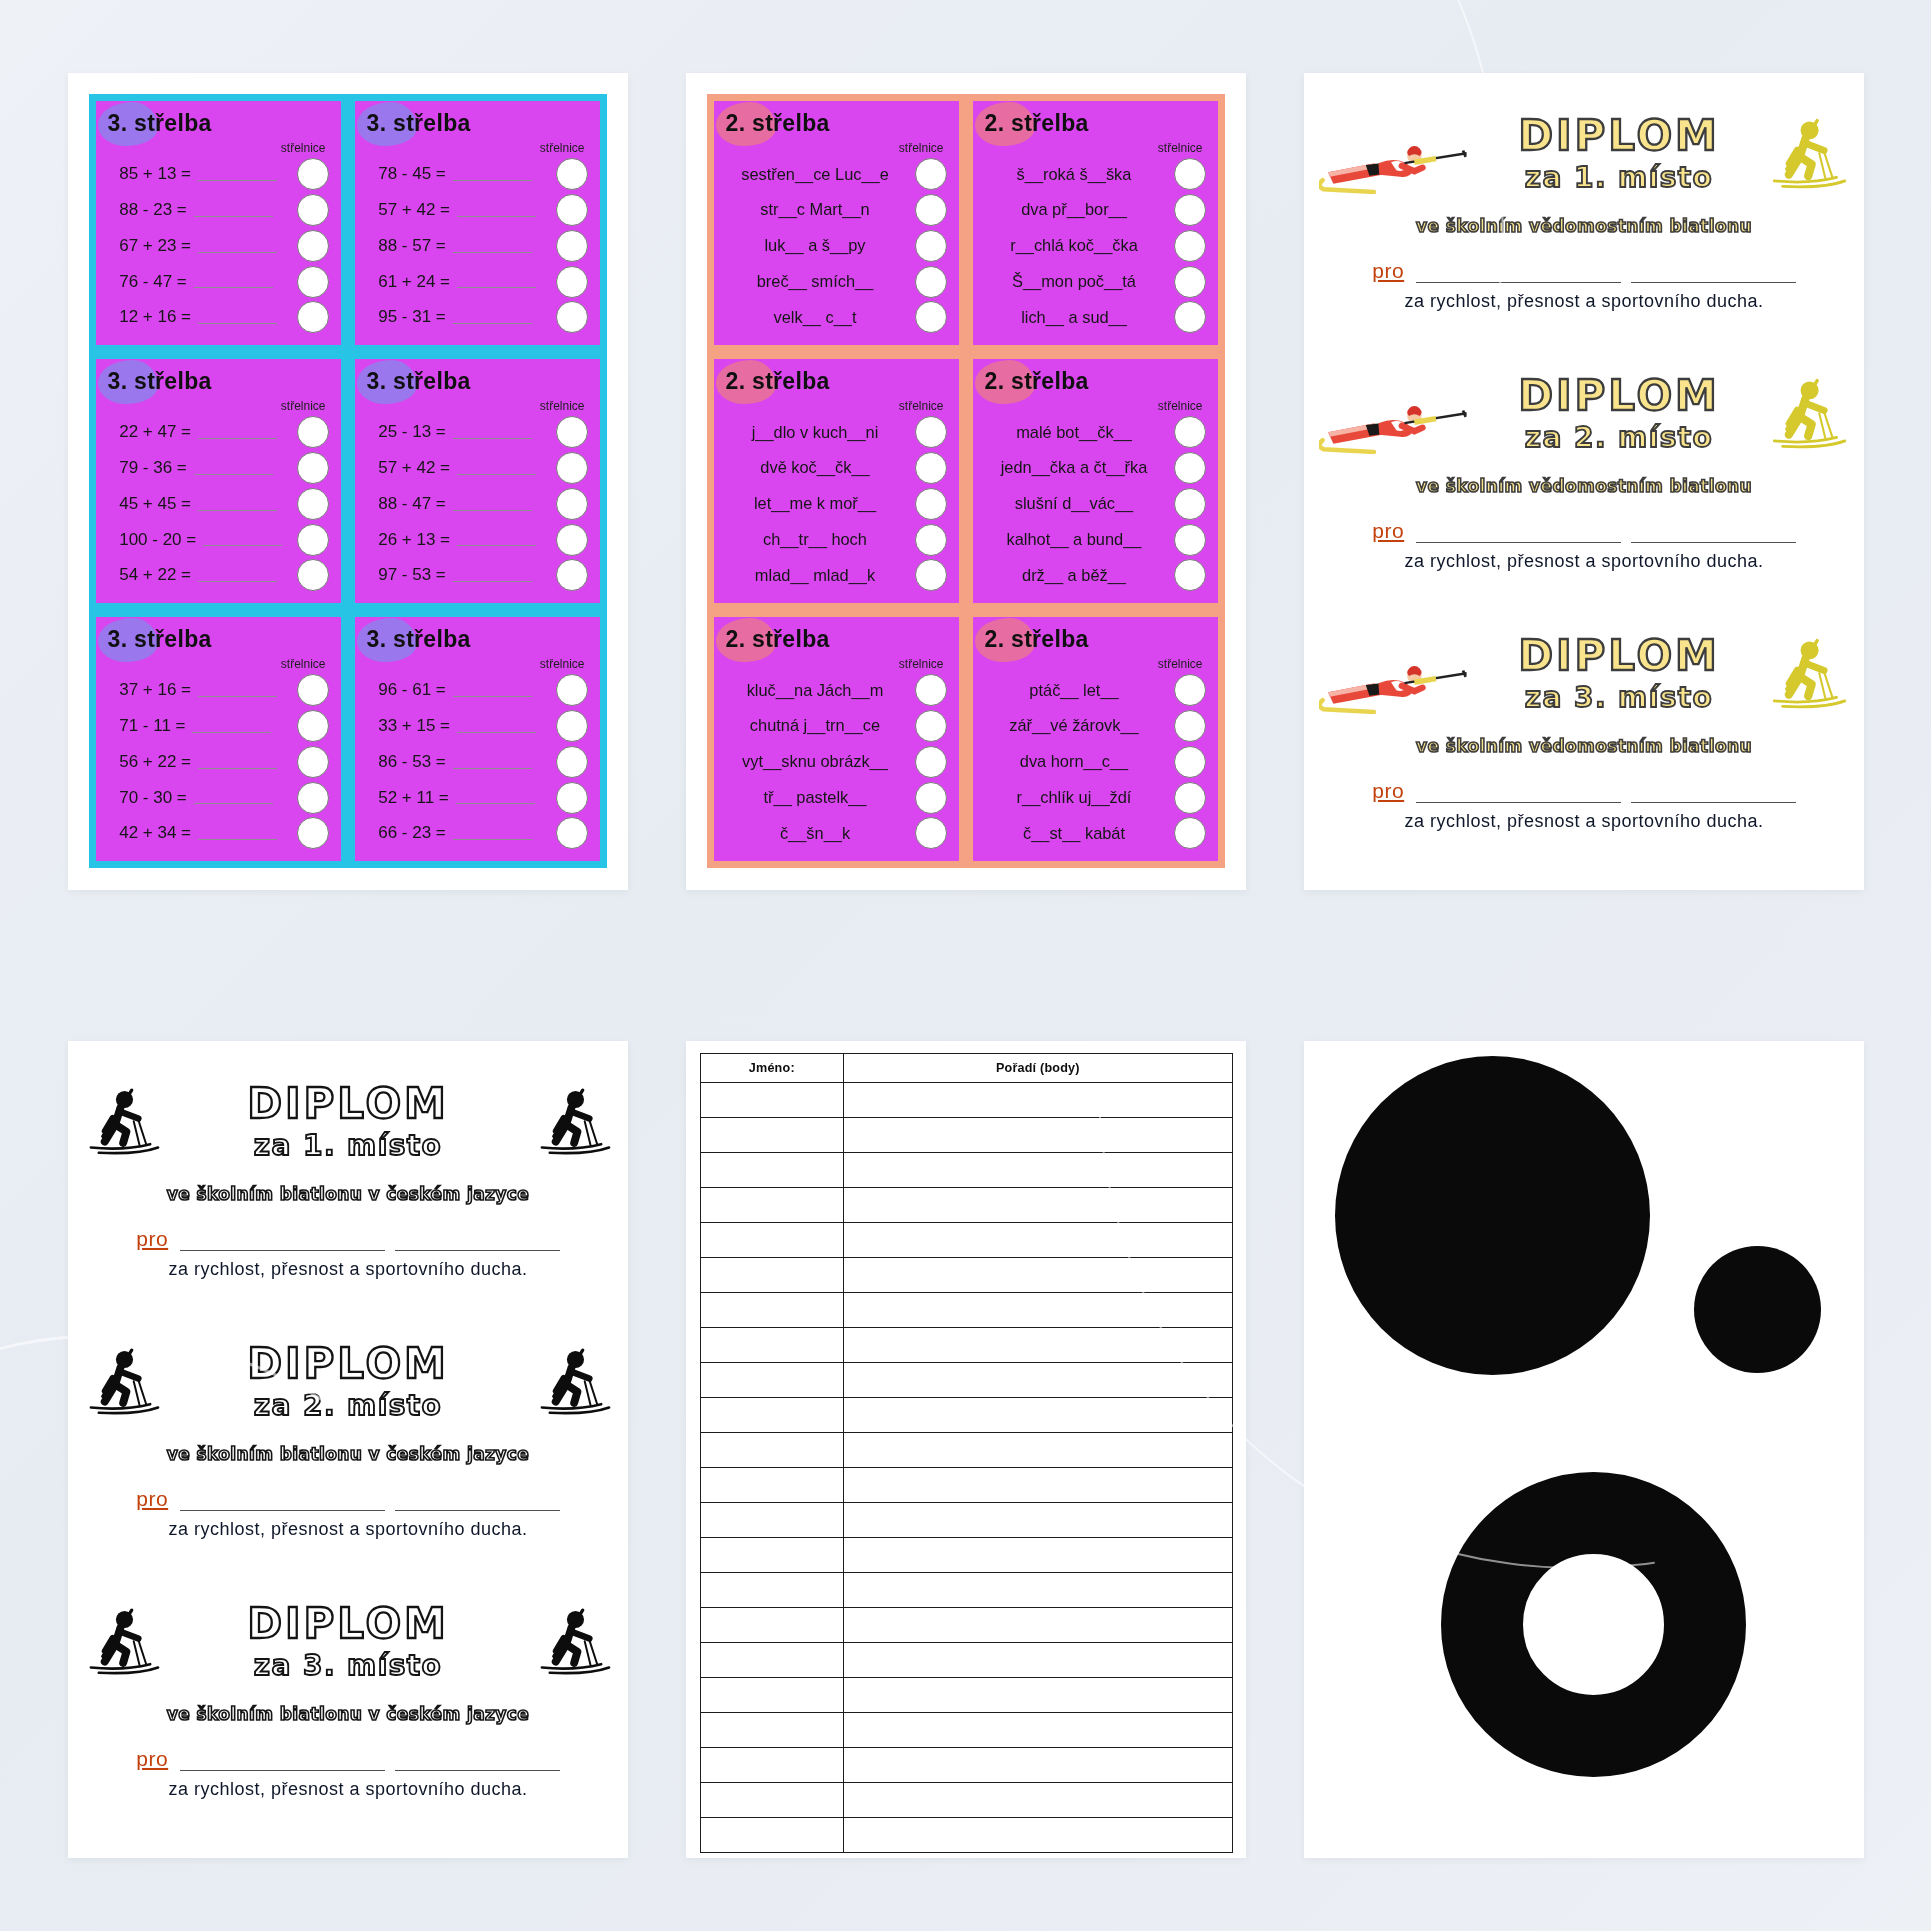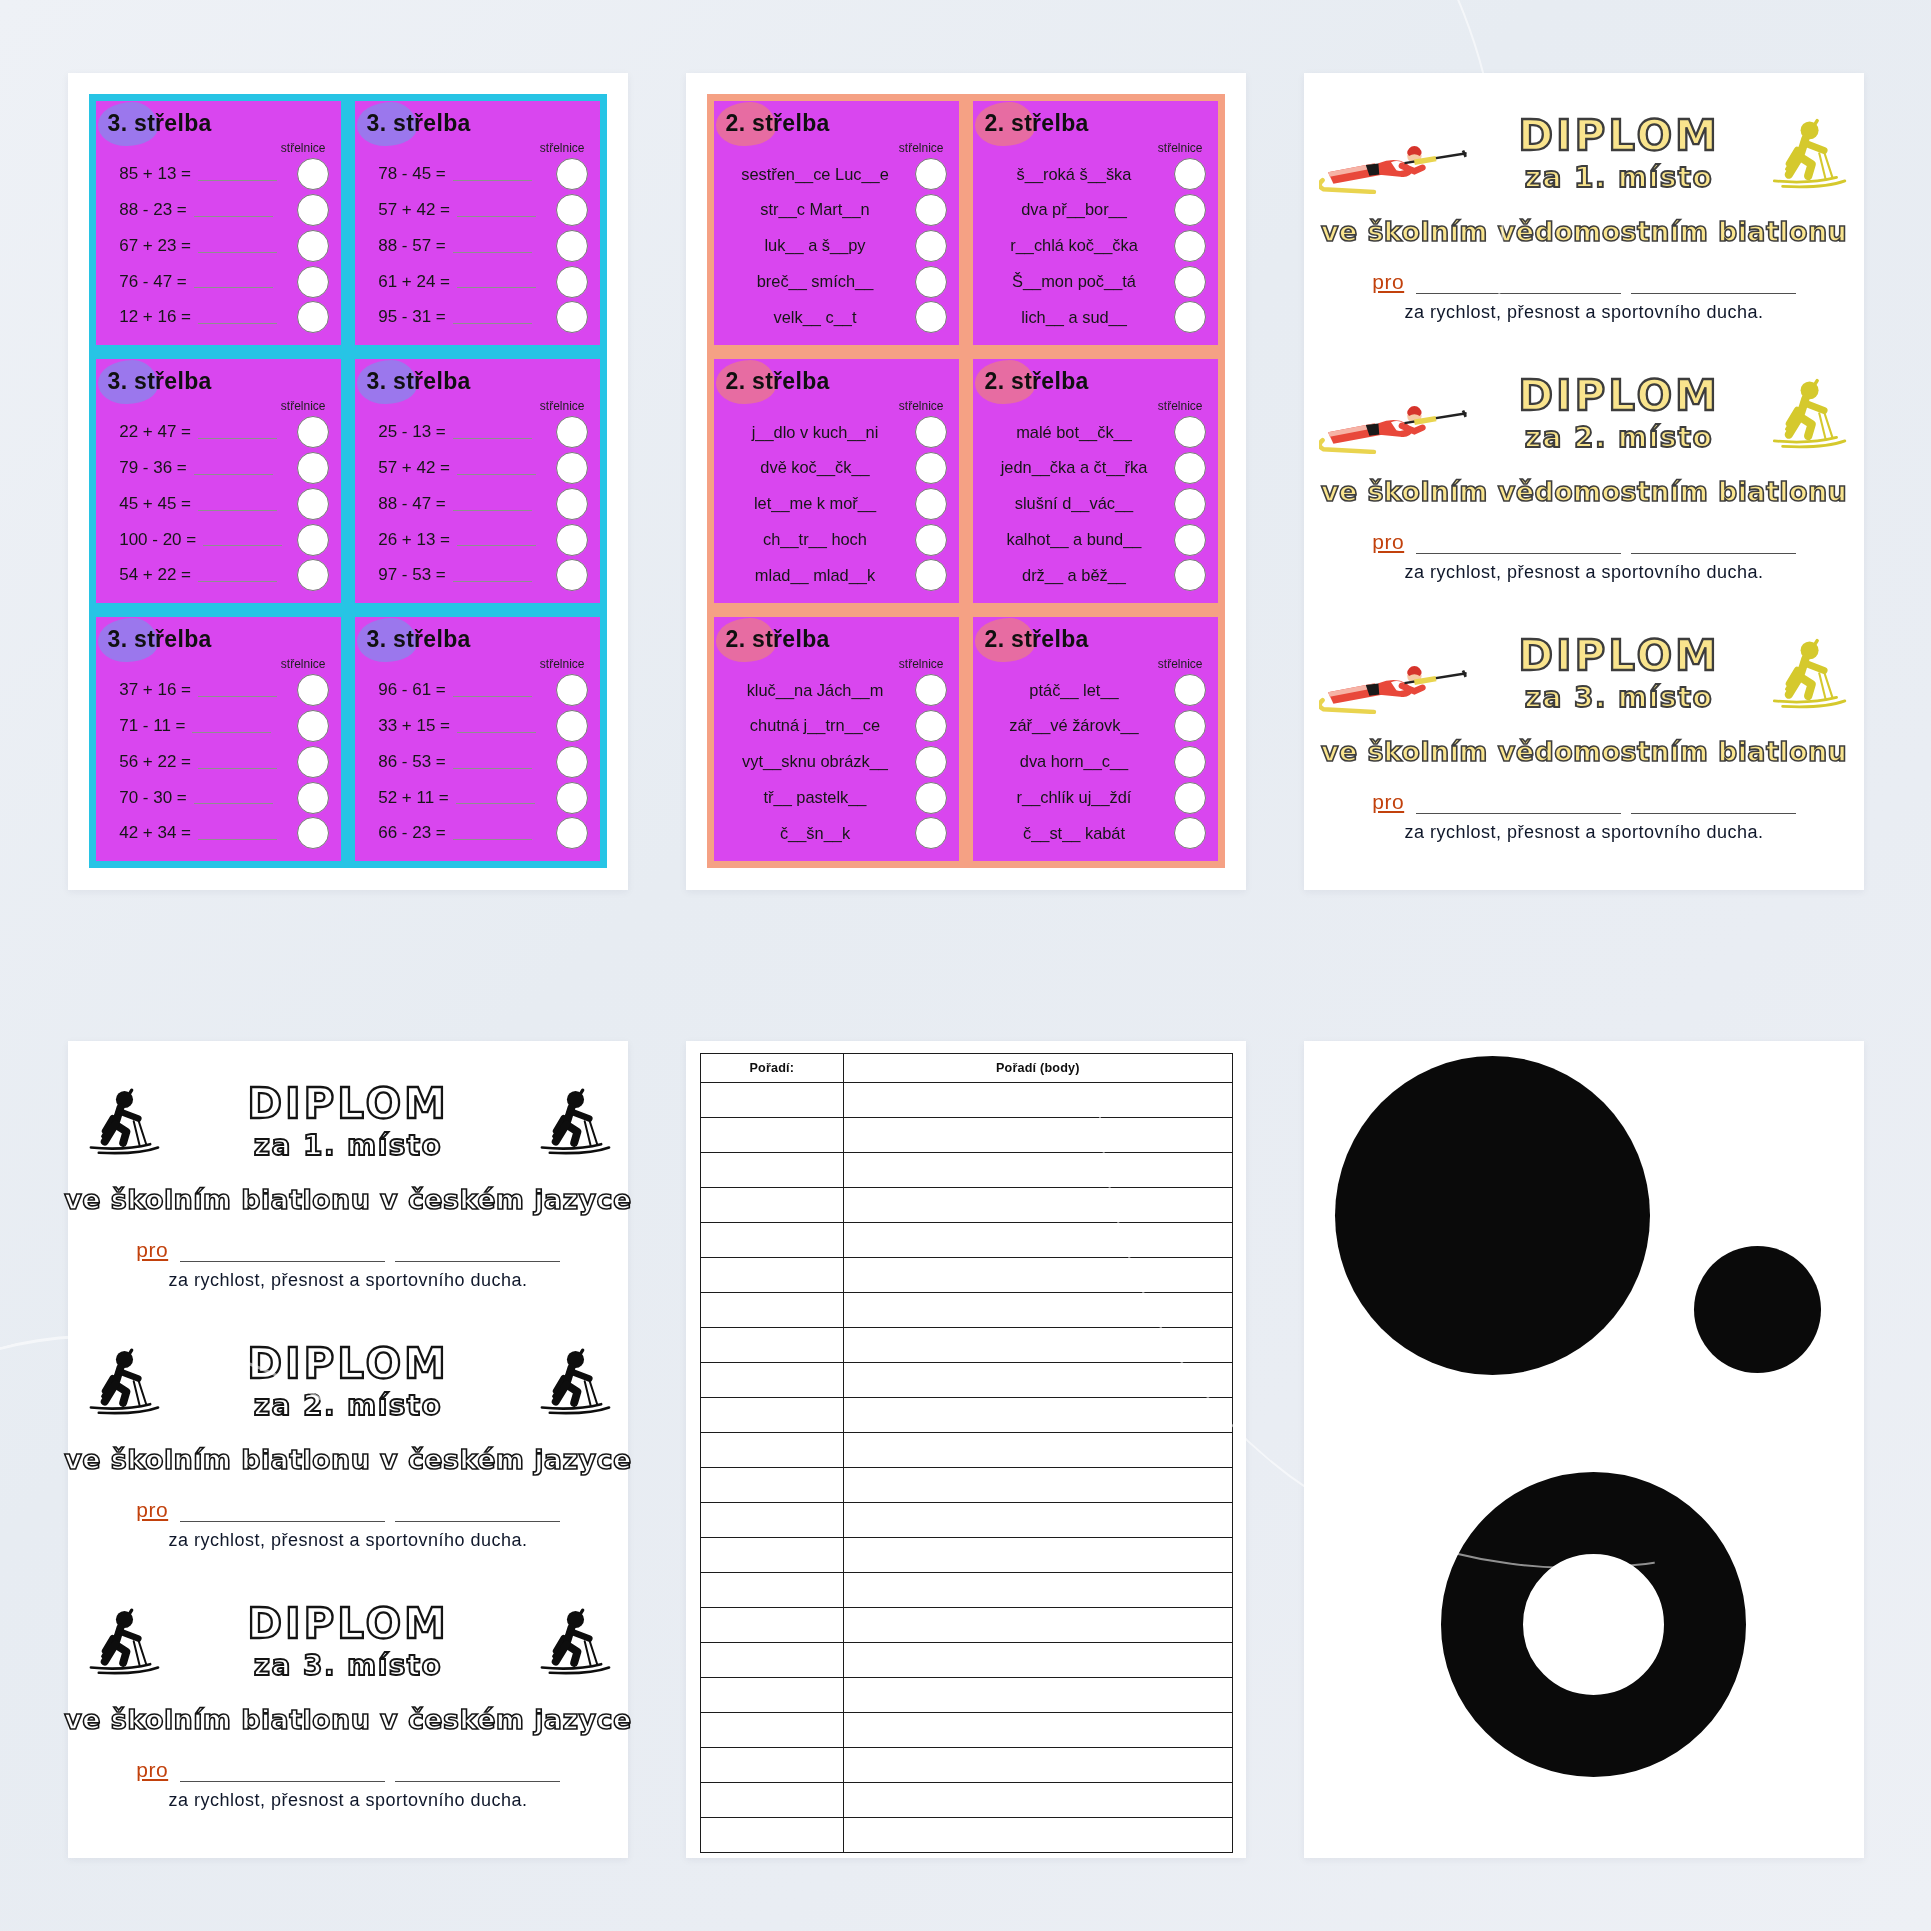--- a/index.html
+++ b/index.html
@@ -43,21 +43,21 @@
   .word{flex:1;text-align:center;font-size:16.4px;color:#161616;white-space:nowrap;padding-right:11px;}
 
   
   .dip-page{padding:23px 15.4px;display:flex;flex-direction:column;justify-content:space-between;}
   .dip{display:flex;flex-direction:column;align-items:center;height:251px;}
   .dip-top{width:100%;display:flex;align-items:center;justify-content:space-between;height:112px;}
   .dip-titles{flex:1;text-align:center;}
   .bubble{font-family:"DejaVu Sans",sans-serif;font-weight:800;}
   .dip-DIPLOM{font-size:42px;color:var(--fill);-webkit-text-stroke:2.3px #3d3d3d;letter-spacing:2.9px;}
   .dip-place{font-size:28px;color:var(--fill);-webkit-text-stroke:1.9px #3d3d3d;letter-spacing:1.4px;margin-top:1px;}
-  .dip-event{font-size:27px;color:var(--fill);-webkit-text-stroke:1.6px #3d3d3d;letter-spacing:0.4px;margin-top:7.7px;white-space:nowrap;}
+  .dip-event{font-size:17px;color:var(--fill);-webkit-text-stroke:1.6px #3d3d3d;letter-spacing:0.4px;margin-top:7.7px;white-space:nowrap;}
   .bw{--fill:#ffffff;}
   .bw .dip-DIPLOM,.bw .dip-place,.bw .dip-event{-webkit-text-stroke-color:#141414;}
   .dip-pro{display:flex;align-items:flex-end;width:80%;margin-top:23px;font-size:21px;color:#c2410c;letter-spacing:0.5px;text-decoration:underline;}
   .dip-pro .lbl{margin-right:11.6px;}
   .line-a{flex:1.25;border-bottom:1.9px solid #4f4f4f;height:14.5px;margin-right:9.7px;}
   .line-b{flex:1;border-bottom:1.9px solid #4f4f4f;height:14.5px;}
   .dip-motto{font-size:18px;color:#0f172a;margin-top:8.7px;letter-spacing:0.5px;white-space:nowrap;text-align:center;}
   .shooter{width:153px;height:50px;margin-top:33px;flex:none;}
   .skier{width:83px;height:79px;flex:none;}
   .skier.gold{color:#d5c92d;}
@@ -738,21 +738,21 @@
     </div>
 
   <div class="page table-page">
     <table class="results">
       <colgroup>
           <col class="col-name">
           <col class="col-score">
         </colgroup>
       <thead>
         <tr>
-          <th>Pořadí:</th>
+          <th>Jméno:</th>
           <th>Pořadí (body)</th>
         </tr>
       </thead>
       <tbody>
 
       <tr>
           <td></td>
           <td></td>
         </tr>
           <tr>

